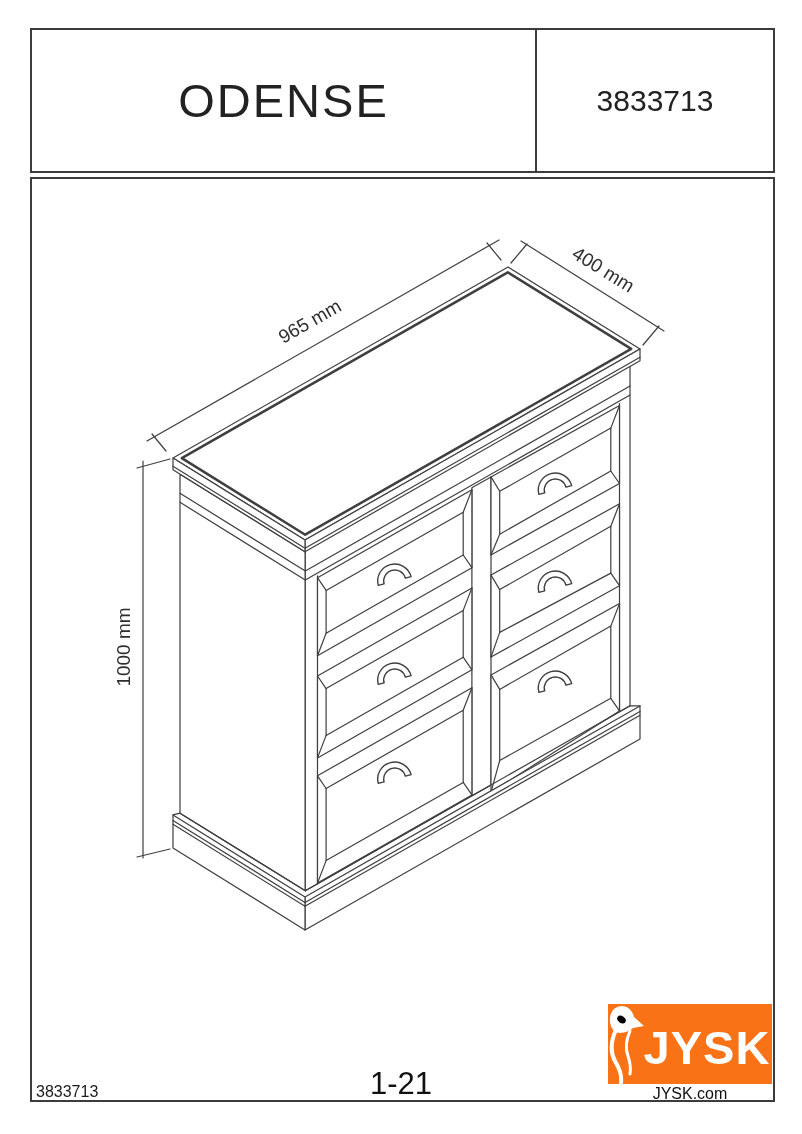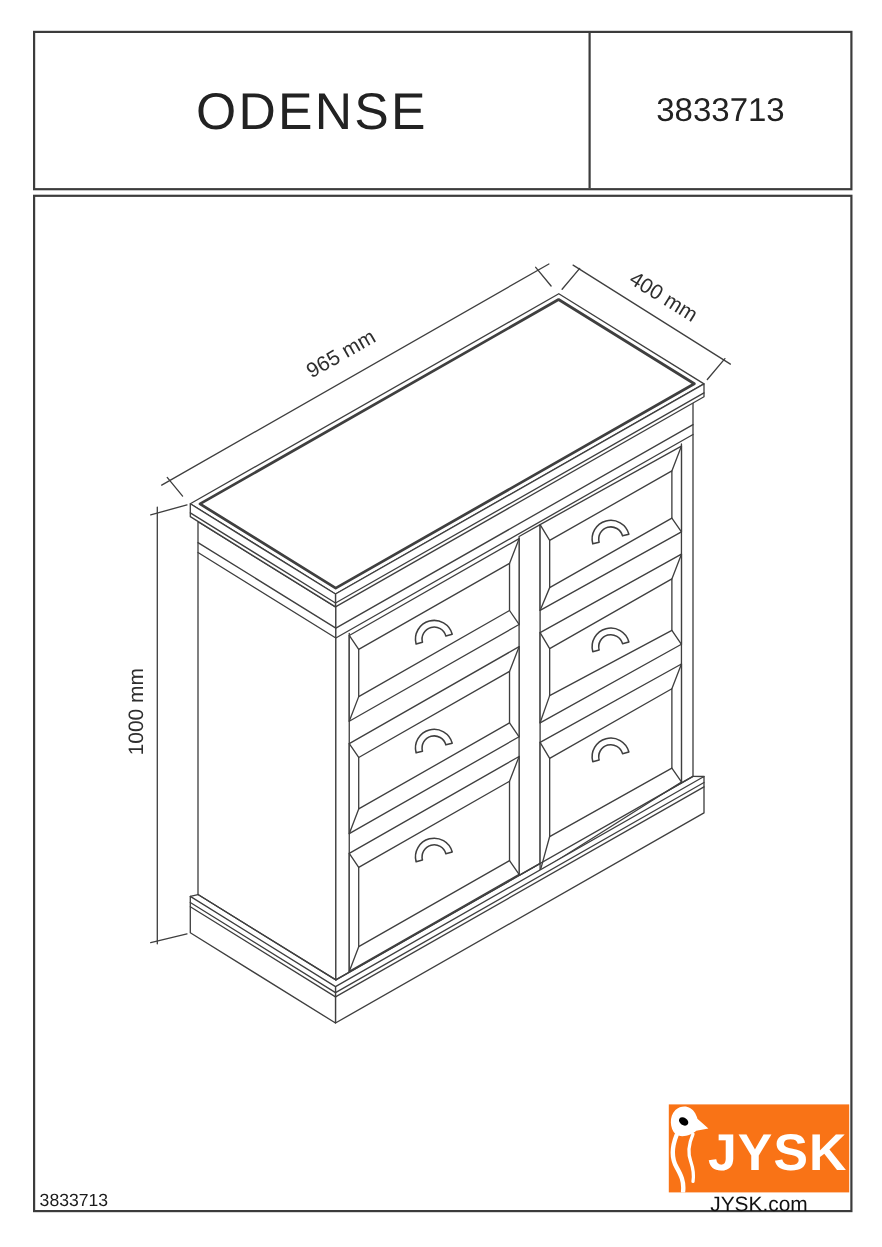--- a/index.html
+++ b/index.html
@@ -35,21 +35,21 @@
   }
   .page-indicator{
     position:absolute;left:0;top:1066px;width:802px;text-align:center;
     font-size:31px;color:#111;
   }
   .jysk-logo{
     position:absolute;left:608px;top:1004px;width:164px;height:80px;background:#f97316;
   }
   .jysk-site{
     position:absolute;left:608px;top:1085px;width:164px;text-align:center;
-    font-size:19px;color:#111;font-weight:400;
+    font-size:16px;color:#111;font-weight:400;
   }
 </style>
 </head>
 <body>
 
 <div class="page">
 
   <div class="header-box">
     <div class="title-cell">
       <span class="product-title">ODENSE</span>
@@ -186,20 +186,21 @@
         <path fill="#fff" d="M173,814.9 L305,896.9 L305,930 L173,848 Z"></path>
         <line x1="305" y1="902.4" x2="640" y2="711.4"></line>
         <line x1="305" y1="906.3" x2="640" y2="715.3"></line>
         <line x1="173" y1="820.4" x2="305" y2="902.4"></line>
         <line x1="173" y1="824.3" x2="305" y2="906.3"></line>
       </g>
     </svg>
   </div>
 
   <div class="footer-article">3833713</div>
+  <div class="page-indicator">1-21</div>
 
   <div class="jysk-logo">
     <svg width="164" height="80" viewBox="0 0 164 80">
       <g>
         <path d="M6,27 C1,22 0,11 6,5 C12,0 20,1 24,8 C25,10 26,12 26,13 L36,22 L25,24 C21,28 11,31 6,27 Z" fill="#ffffff" stroke="none"></path>
         <ellipse cx="13.5" cy="15.5" rx="4.6" ry="3.4" transform="rotate(35 13.5 15.5)" fill="#000000"></ellipse>
         <path d="M7,28 C3,38 2,48 7,57 C11,64 14,70 13,79" fill="none" stroke="#ffffff" stroke-width="4" stroke-linecap="round"></path>
         <path d="M22,27 C18,36 17,44 20,52 C22,58 23,64 22,70" fill="none" stroke="#ffffff" stroke-width="3" stroke-linecap="round"></path>
       </g>
       <text x="99" y="60" text-anchor="middle" fill="#ffffff" stroke="none" font-family="Liberation Sans, sans-serif" font-size="47" font-weight="700" letter-spacing="1">JYSK</text>

